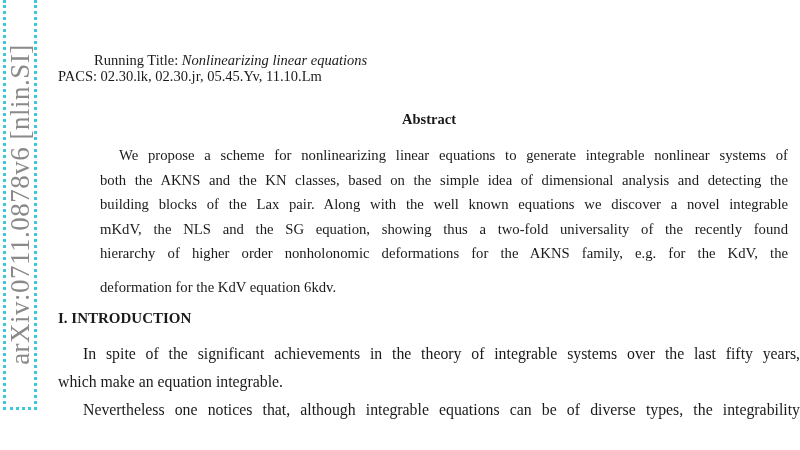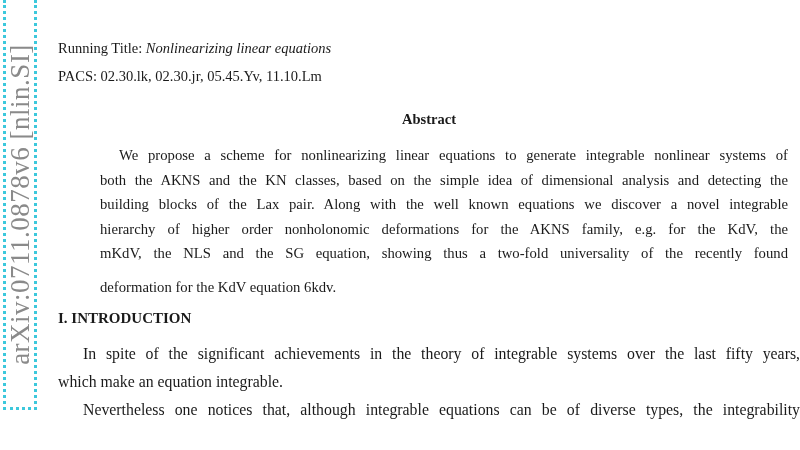--- a/index.html
+++ b/index.html
@@ -38,34 +38,34 @@
   .abstract .line.last { text-align-last:left;margin-top:9px; }
 </style>
 </head>
 <body>
 
 <div class="side-stamp"></div>
 <div class="side-text">
   <span>arXiv:0711.0878v6  [nlin.SI]</span>
 </div>
 
-<div class="meta" style="top:40px;">
+<div class="meta" style="top:52px;margin-left:36px;">
   <span>Running Title:</span>
   <i>Nonlinearizing linear equations</i>
 </div>
 <div class="meta" style="top:68px;">PACS: 02.30.lk, 02.30.jr, 05.45.Yv, 11.10.Lm</div>
 
 <div class="abs-title">Abstract</div>
 
 <div class="abstract">
   <span class="line" style="padding-left:19px;">We propose a scheme for nonlinearizing linear equations to generate integrable nonlinear systems of</span>
   <span class="line">both the AKNS and the KN classes, based on the simple idea of dimensional analysis and detecting the</span>
   <span class="line">building blocks of the Lax pair. Along with the well known equations we discover a novel integrable</span>
+  <span class="line">mKdV, the NLS and the SG equation, showing thus a two-fold universality of the recently found</span>
   <span class="line">hierarchy of higher order nonholonomic deformations for the AKNS family, e.g.  for the KdV, the</span>
-  <span class="line">mKdV, the NLS and the SG equation, showing thus a two-fold universality of the recently found</span>
   <span class="line last">deformation for the KdV equation 6kdv.</span>
 </div>
 
 <div class="section">I. INTRODUCTION</div>
 
 <div class="body-text">
   <span class="line" style="padding-left:25px;">In spite of the significant achievements in the theory of integrable systems over the last fifty years,</span>
   <span class="line last">which make an equation integrable.</span>
   <span class="line" style="padding-left:25px;">Nevertheless one notices that, although integrable equations can be of diverse types, the integrability</span>
 </div>

